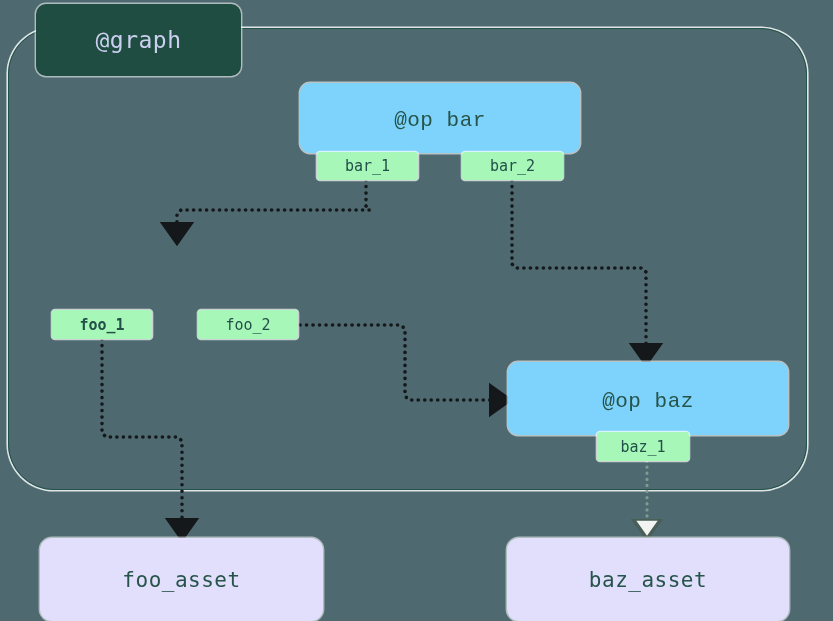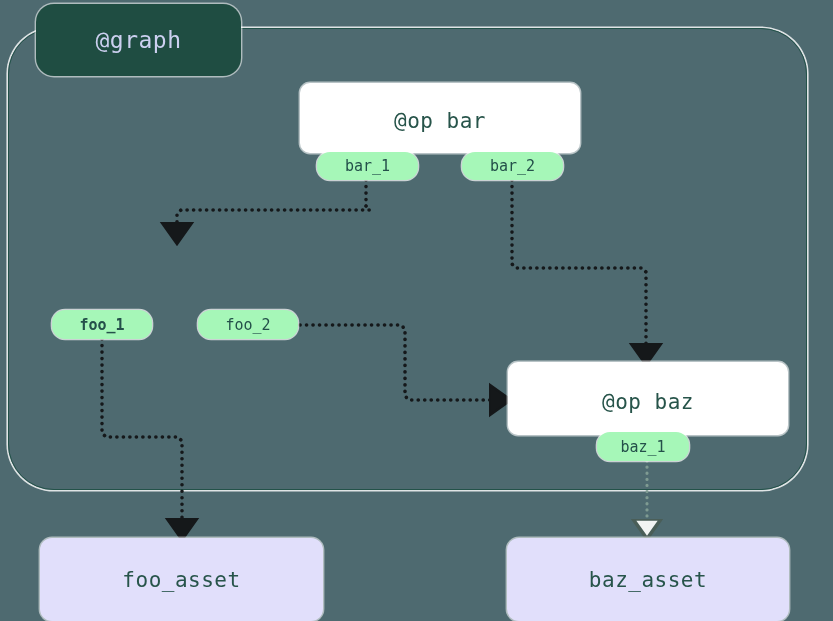--- a/index.html
+++ b/index.html
@@ -18,47 +18,48 @@
     border-radius:46px;
     box-shadow:0 0 0 1.6px rgba(255,255,255,0.82);
     background:transparent;
     box-sizing:border-box;
   }
 
   
   .graph-label{
     position:absolute;
     background:#1f4d42;
-    border-radius:18px;
+    border-radius:10px;
     box-shadow:0 0 0 1.4px rgba(255,255,255,0.55);
     display:flex;align-items:center;justify-content:center;
     color:#ccd0f0;
     font-size:23px;
     letter-spacing:0.5px;
   }
 
   
   .op-node{
     position:absolute;
-    background:#ffffff;
+    background:#7dd3fc;
     border-radius:10px;
     box-shadow:0 0 0 1.4px rgba(255,255,255,0.6);
     box-sizing:border-box;
+    font-family:Liberation Mono, monospace;
   }
   .op-title{
     position:absolute;left:0;right:0;
     text-align:center;
     color:#27544a;
     font-size:21px;
     letter-spacing:0.5px;
   }
   .pin{
     position:absolute;
     background:#a6f7b8;
-    border-radius:13px;
+    border-radius:3px;
     box-shadow:0 0 0 1.3px rgba(255,255,255,0.7);
     display:flex;align-items:center;justify-content:center;
     color:#24504a;
     font-size:15px;
     box-sizing:border-box;
   }
 
   
   .asset-node{
     position:absolute;

